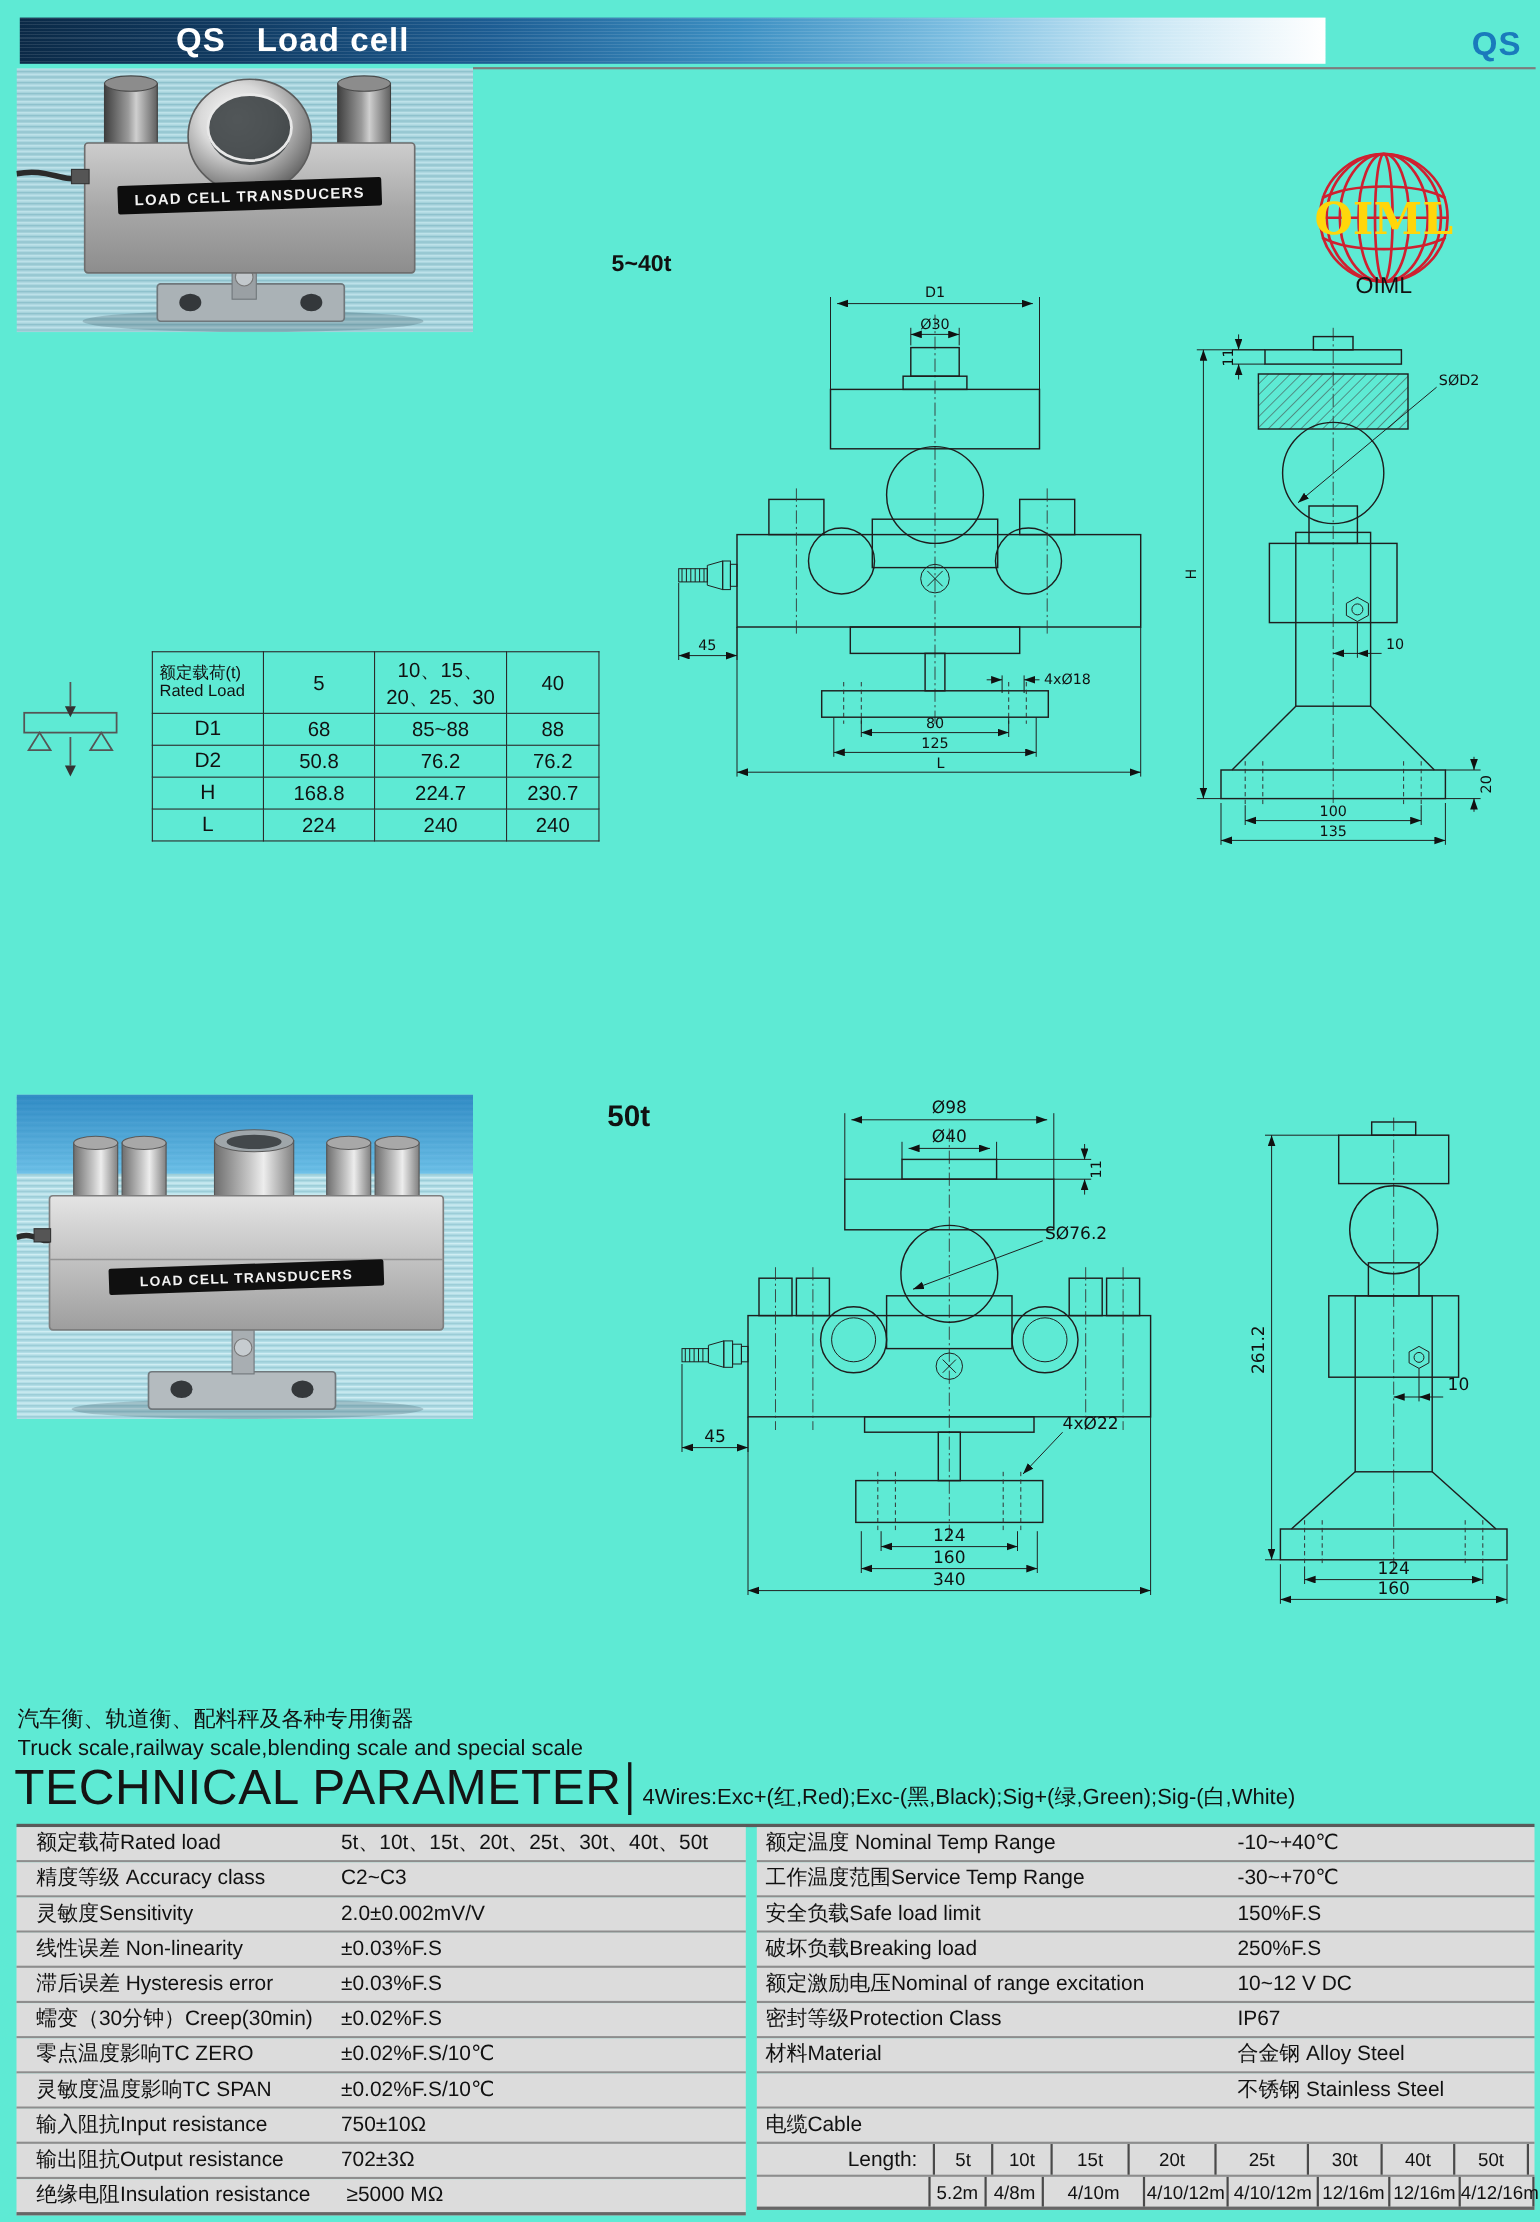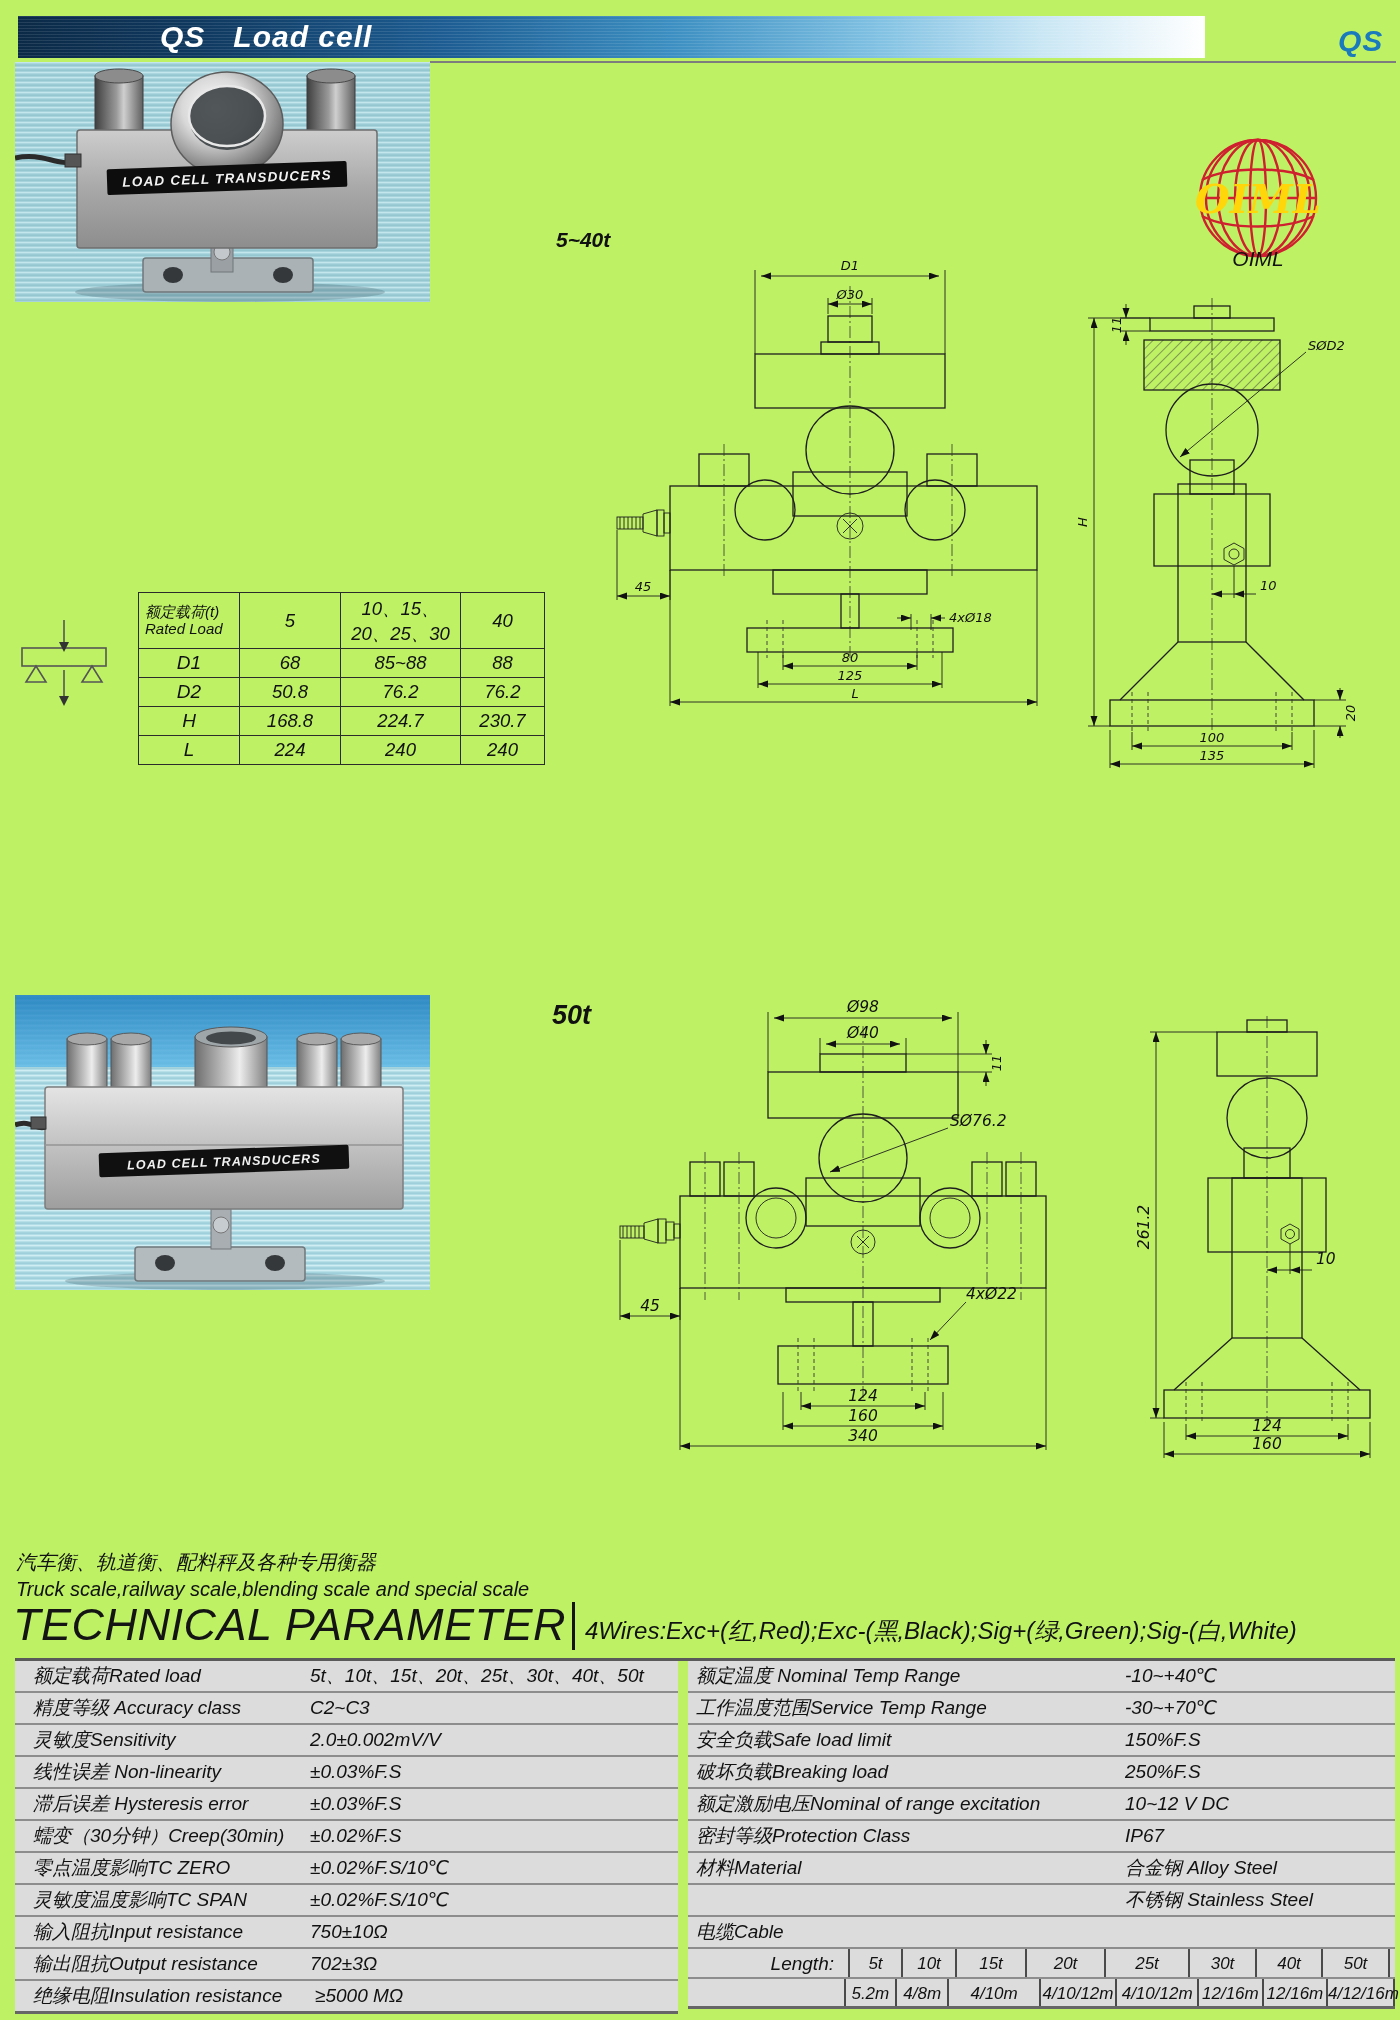--- a/index.html
+++ b/index.html
@@ -1,17 +1,17 @@
 <!DOCTYPE html>
 <html><head>
 <meta charset="utf-8">
 <style>
   html,body{margin:0;padding:0;background:#ffffff;}
-  .page{position:relative;width:1400px;height:2020px;background:#bef264;overflow:hidden;
-        font-family:"Liberation Sans","DejaVu Sans",sans-serif;color:#111;font-style:italic;}
+  .page{position:relative;width:1400px;height:2020px;background:#5eead4;overflow:hidden;
+        font-family:"Liberation Sans","DejaVu Sans",sans-serif;color:#111;}
   .abs{position:absolute;}
   
   .hdr-bar{left:18px;top:16px;width:1187px;height:42px;
     background:linear-gradient(90deg,#0b2a47 0%,#103a61 16%,#1d5d93 36%,#3c8fc2 55%,#7fc0e2 72%,#c8e6f4 86%,#ffffff 100%);
     display:flex;align-items:center;padding-left:142px;box-sizing:border-box;}
   .hdr-bar::after{content:"";position:absolute;inset:0;
     background:repeating-linear-gradient(180deg,rgba(255,255,255,.10) 0 1px,transparent 1px 3px);}
   .hdr-title{color:#fff;font-weight:bold;font-size:30px;letter-spacing:1px;display:flex;gap:28px;z-index:1;}
   .page-tag{left:1338px;top:24px;font-size:30px;font-weight:bold;color:#1a7abc;letter-spacing:1px;}
   .top-rule{left:430px;top:61px;width:966px;height:2px;background:#7d7d7d;}
@@ -23,21 +23,21 @@
   .dimtbl td{border:1.6px solid #2b2b2b;text-align:center;vertical-align:middle;padding:0 4px;}
   .dimtbl .hc{font-size:15px;line-height:1.12;text-align:left;padding-left:6px;}
   .dimtbl .num{font-size:18.5px;}
   .dimtbl .nm{font-size:19px;}
   
   .cnline{left:16px;top:1549px;font-size:20px;}
   .enline{left:16px;top:1578px;font-size:20px;}
   .techrow{left:13px;top:1601px;display:flex;align-items:flex-end;}
   .techtitle{font-size:45px;letter-spacing:.5px;line-height:1.08;color:#141414;}
   .techbar{width:3px;height:48px;background:#141414;margin-left:6px;}
-  .wires{font-size:24px;margin-left:10px;padding-bottom:3px;}
+  .wires{font-size:20px;margin-left:10px;padding-bottom:3px;}
   
   .spec-top{left:15px;top:1658px;width:1380px;height:3px;background:#5a5a5a;}
   .spec{left:15px;top:1661px;width:1380px;}
   .half{position:absolute;top:0;border-radius:18px;}
   .hl{left:0;width:663px;}
   .hr{left:673px;width:707px;}
   .srow{position:relative;height:30px;background:#dcdcdc;border-bottom:2px solid #8d8d8d;}
   .srow.last{border-bottom:3px solid #666;padding-left:27px;}
   .slabel{position:absolute;left:18px;top:0;height:30px;line-height:30px;font-size:19px;white-space:nowrap;}
   .hr .slabel{left:8px;}

